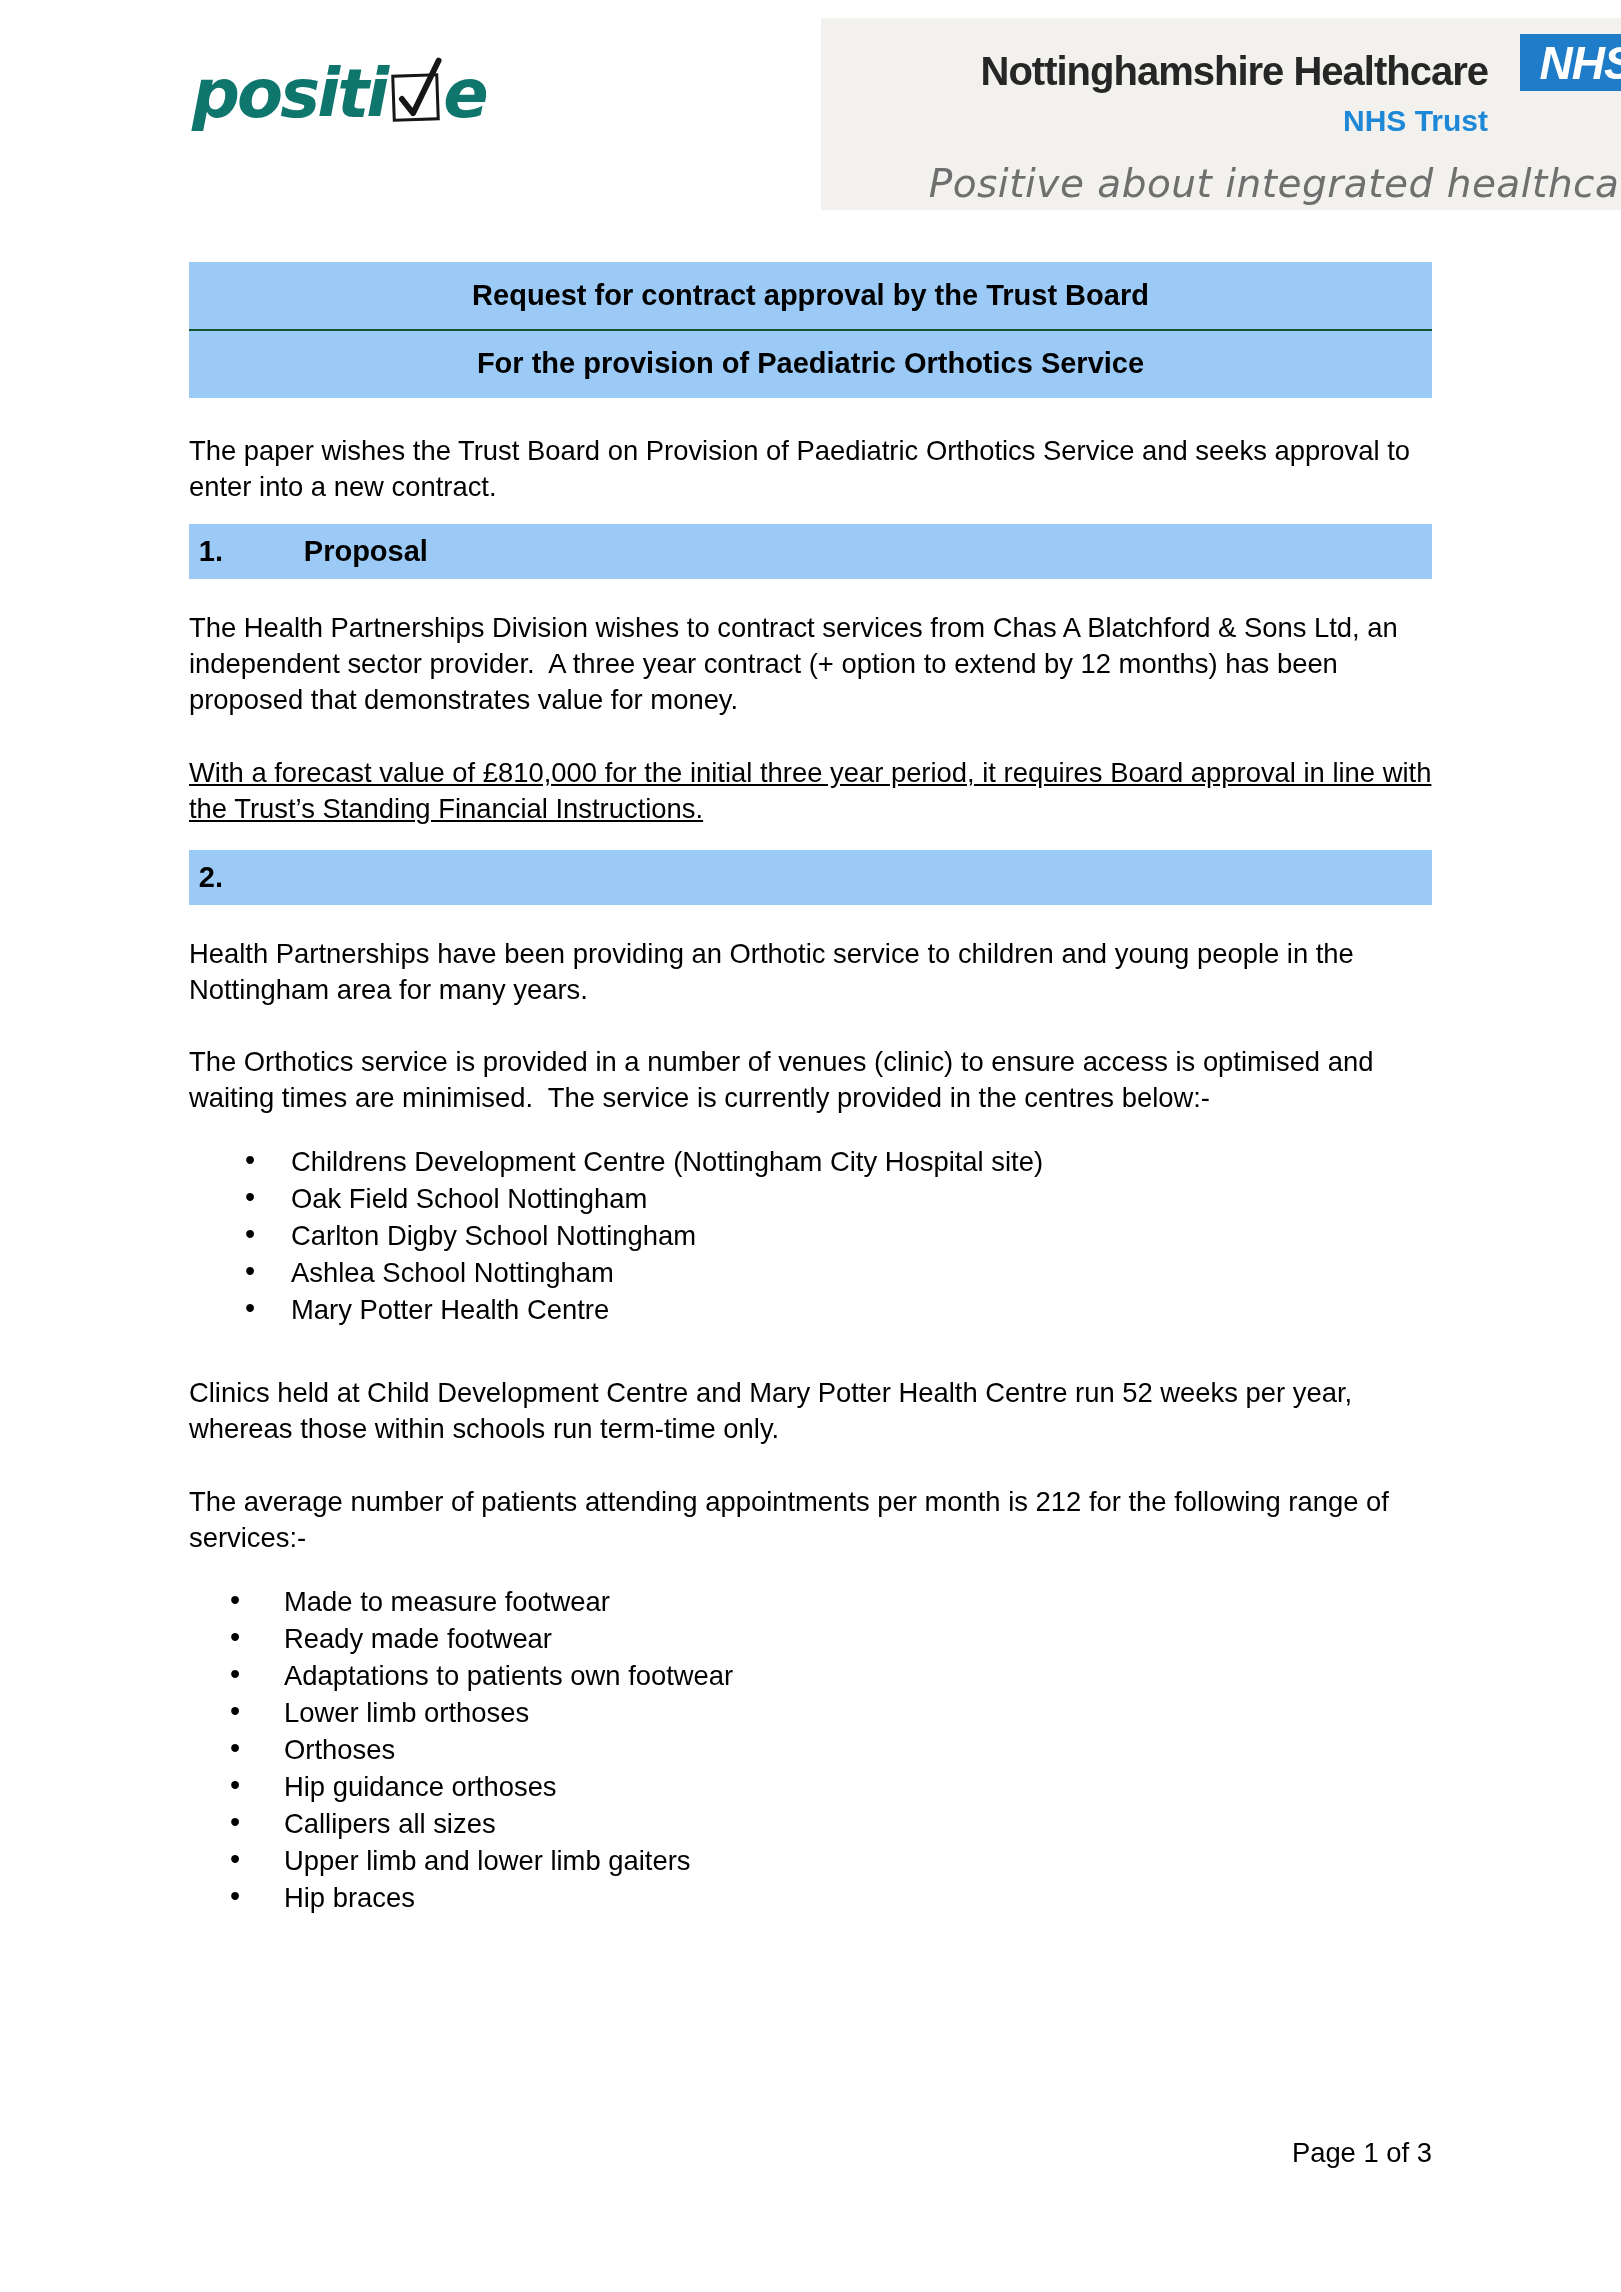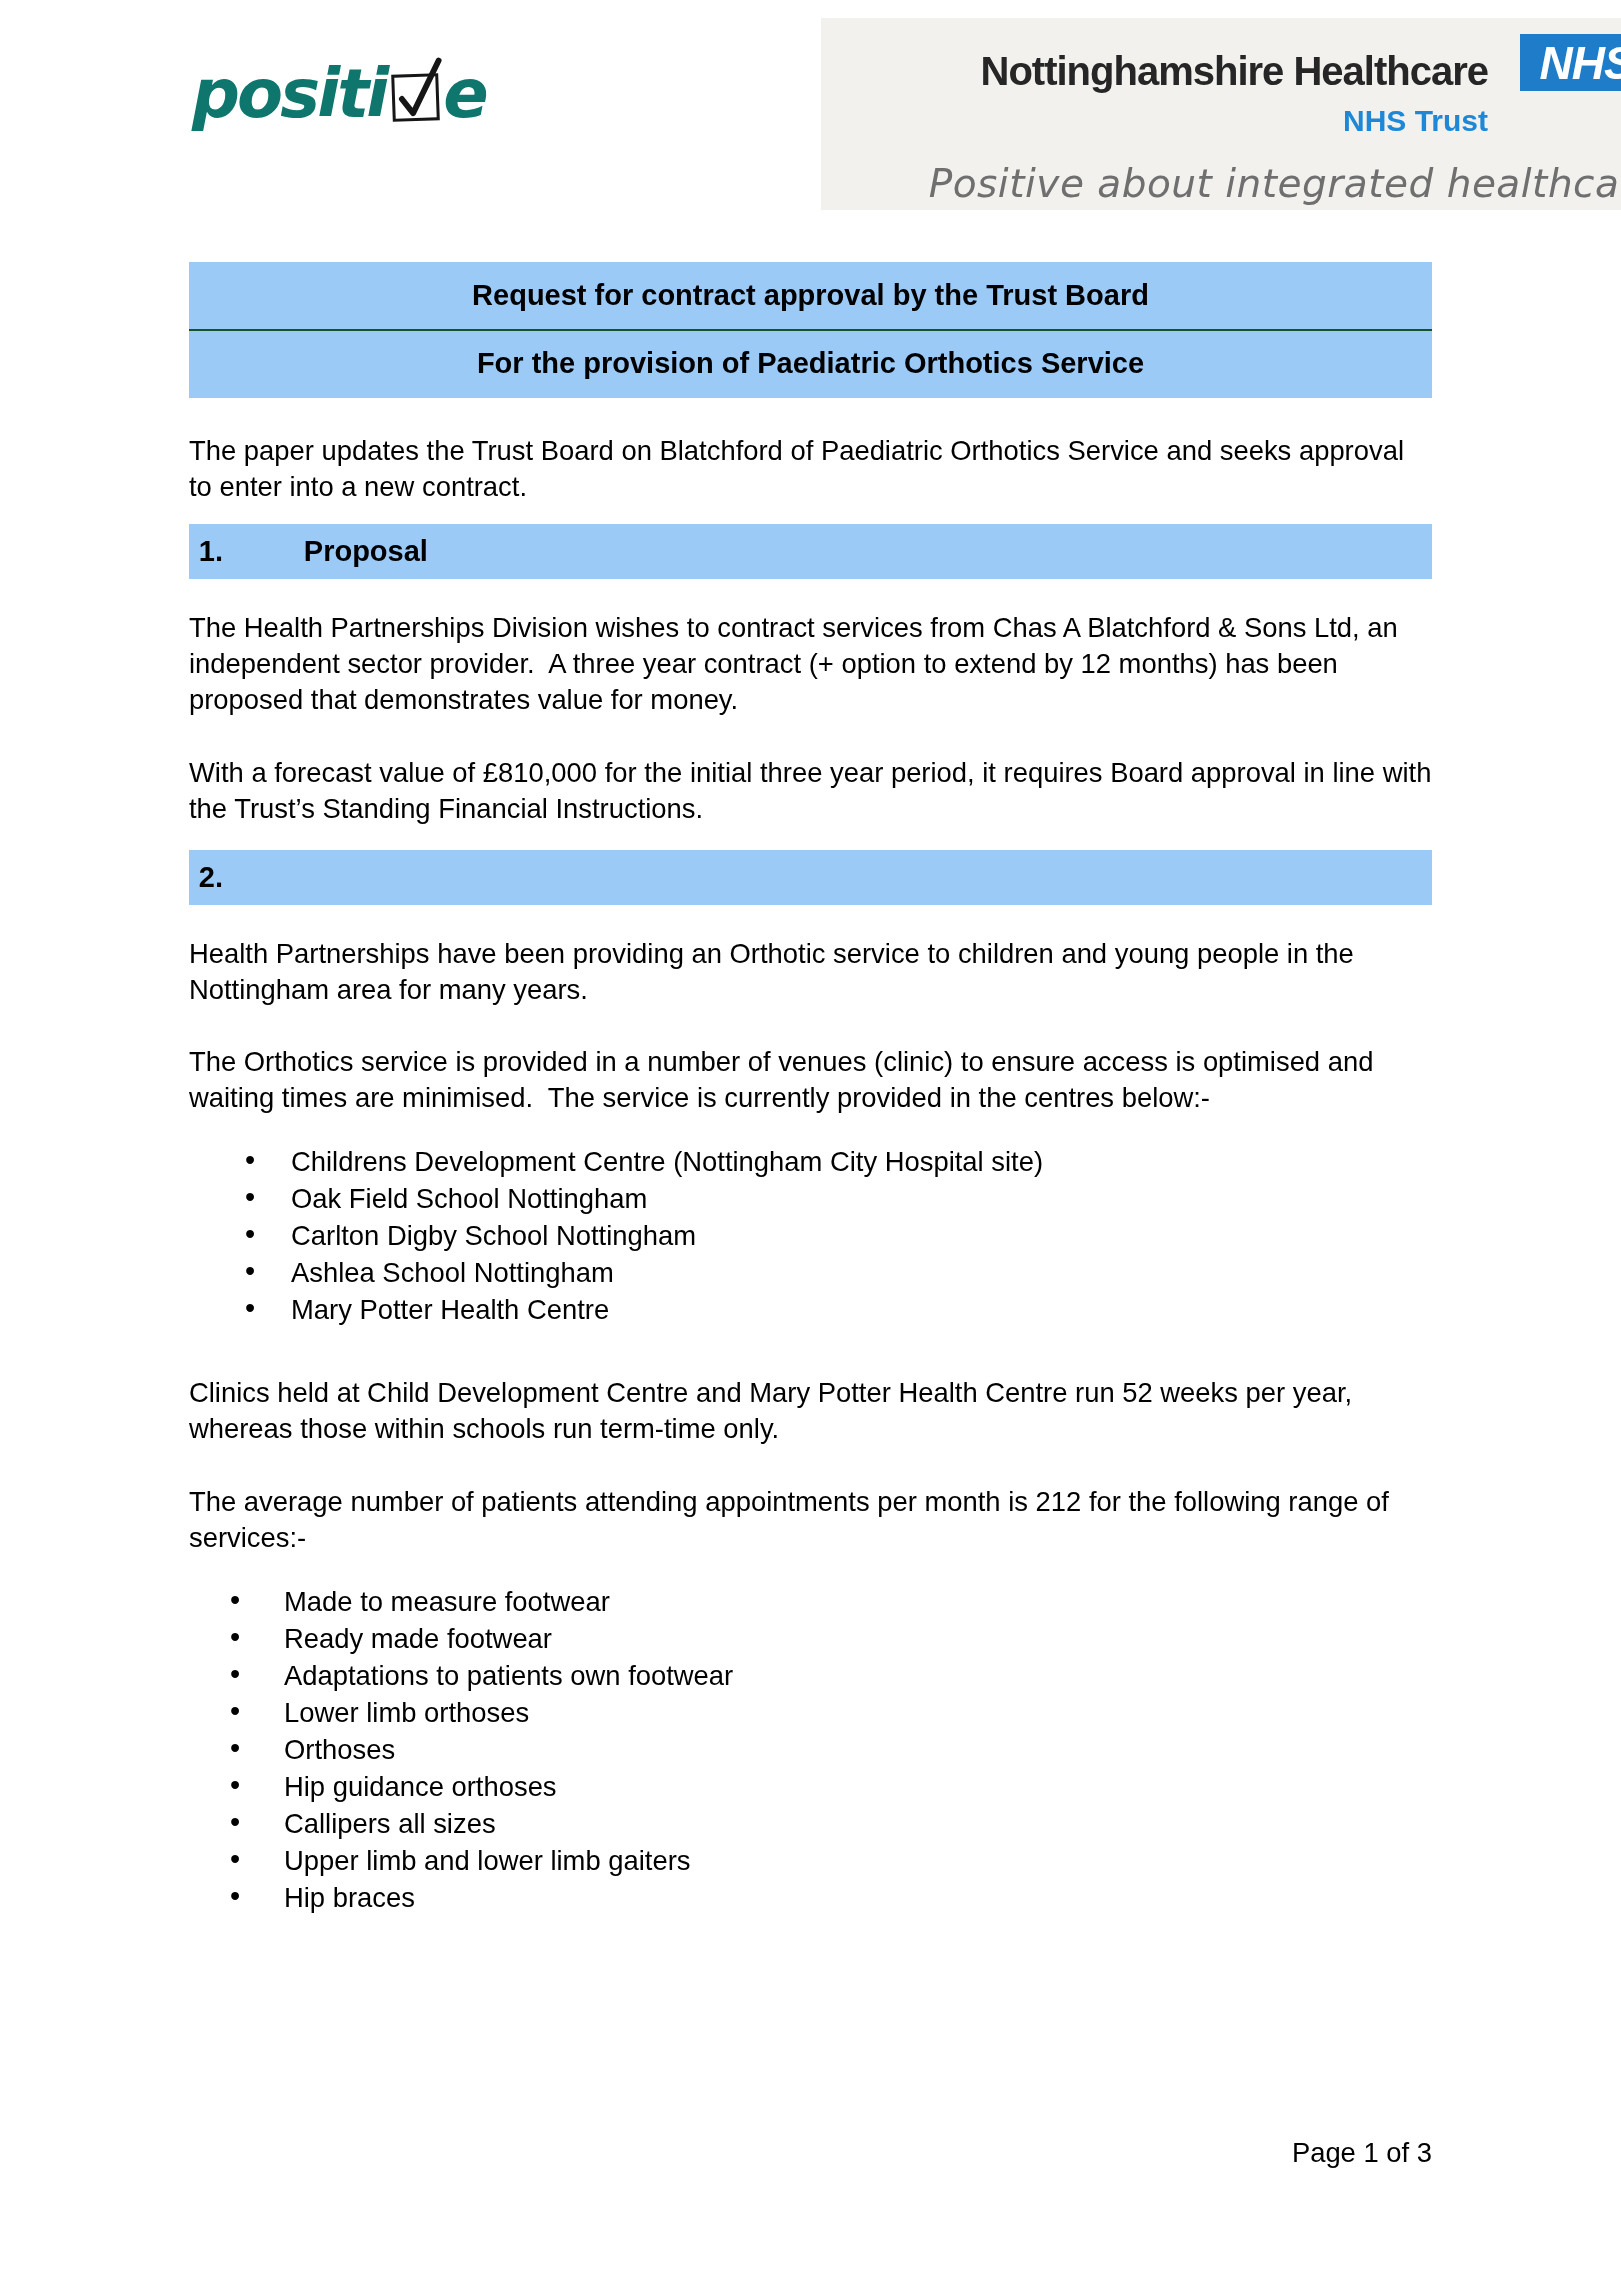--- a/index.html
+++ b/index.html
@@ -63,21 +63,21 @@
 
   
   .content { position: absolute; left: 189px; top: 262px; width: 1243px; }
 
   .title-banner { background: #9bcaf7; text-align: center; font-weight: bold; font-size: 29px; margin-bottom: 35px; }
   .title-row-1 { padding: 16.7px 0 17.6px; }
   .title-row-2 { border-top: 2px solid #14532d; padding: 15.7px 0 17.6px; }
 
   p.body-par { font-size: 27.4px; line-height: 36px; margin: 0 0 37px; }
   .mb20 { margin-bottom: 19.6px !important; }
-  .mb23 { margin-bottom: 22.5px !important; }
+  .mb23 { margin-bottom: 22.5px !important; text-decoration: underline; }
   .mb28 { margin-bottom: 27.4px !important; }
   .mb37 { margin-bottom: 36px !important; }
 
   .section-banner {
     background: #9bcaf7; height: 55px;
     display: flex; align-items: center;
     font-size: 29px; font-weight: bold;
     margin-bottom: 31px;
   }
   .sec-num { width: 105px; padding-left: 9.8px; flex: none; }
@@ -116,21 +116,21 @@
 
   </div>
 
   <div class="content">
 
     <div class="title-banner">
       <div class="title-row-1">Request for contract approval by the Trust Board</div>
       <div class="title-row-2">For the provision of Paediatric Orthotics Service</div>
     </div>
 
-    <p class="body-par mb20">The paper updates the Trust Board on Blatchford of Paediatric Orthotics Service and seeks approval to enter into a new contract.</p>
+    <p class="body-par mb20">The paper wishes the Trust Board on Provision of Paediatric Orthotics Service and seeks approval to enter into a new contract.</p>
 
     <div class="section-banner">
       <span class="sec-num">1.</span>
       <span>Proposal</span>
     </div>
 
     <p class="body-par">The Health Partnerships Division wishes to contract services from Chas A Blatchford &amp; Sons Ltd, an independent sector provider.&nbsp; A three year contract (+ option to extend by 12 months) has been proposed that demonstrates value for money.</p>
     <p class="body-par mb23">With a forecast value of £810,000 for the initial three year period, it requires Board approval in line with the Trust’s Standing Financial Instructions.</p>
 
     <div class="section-banner">

